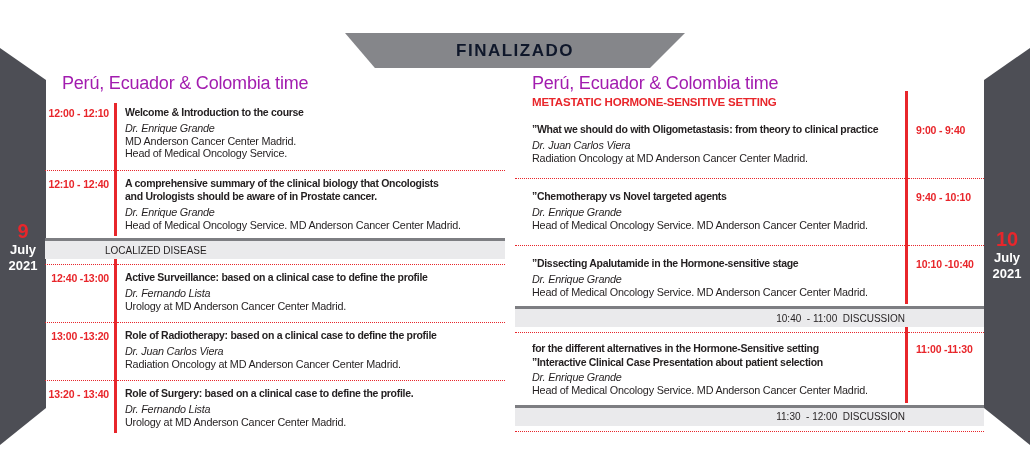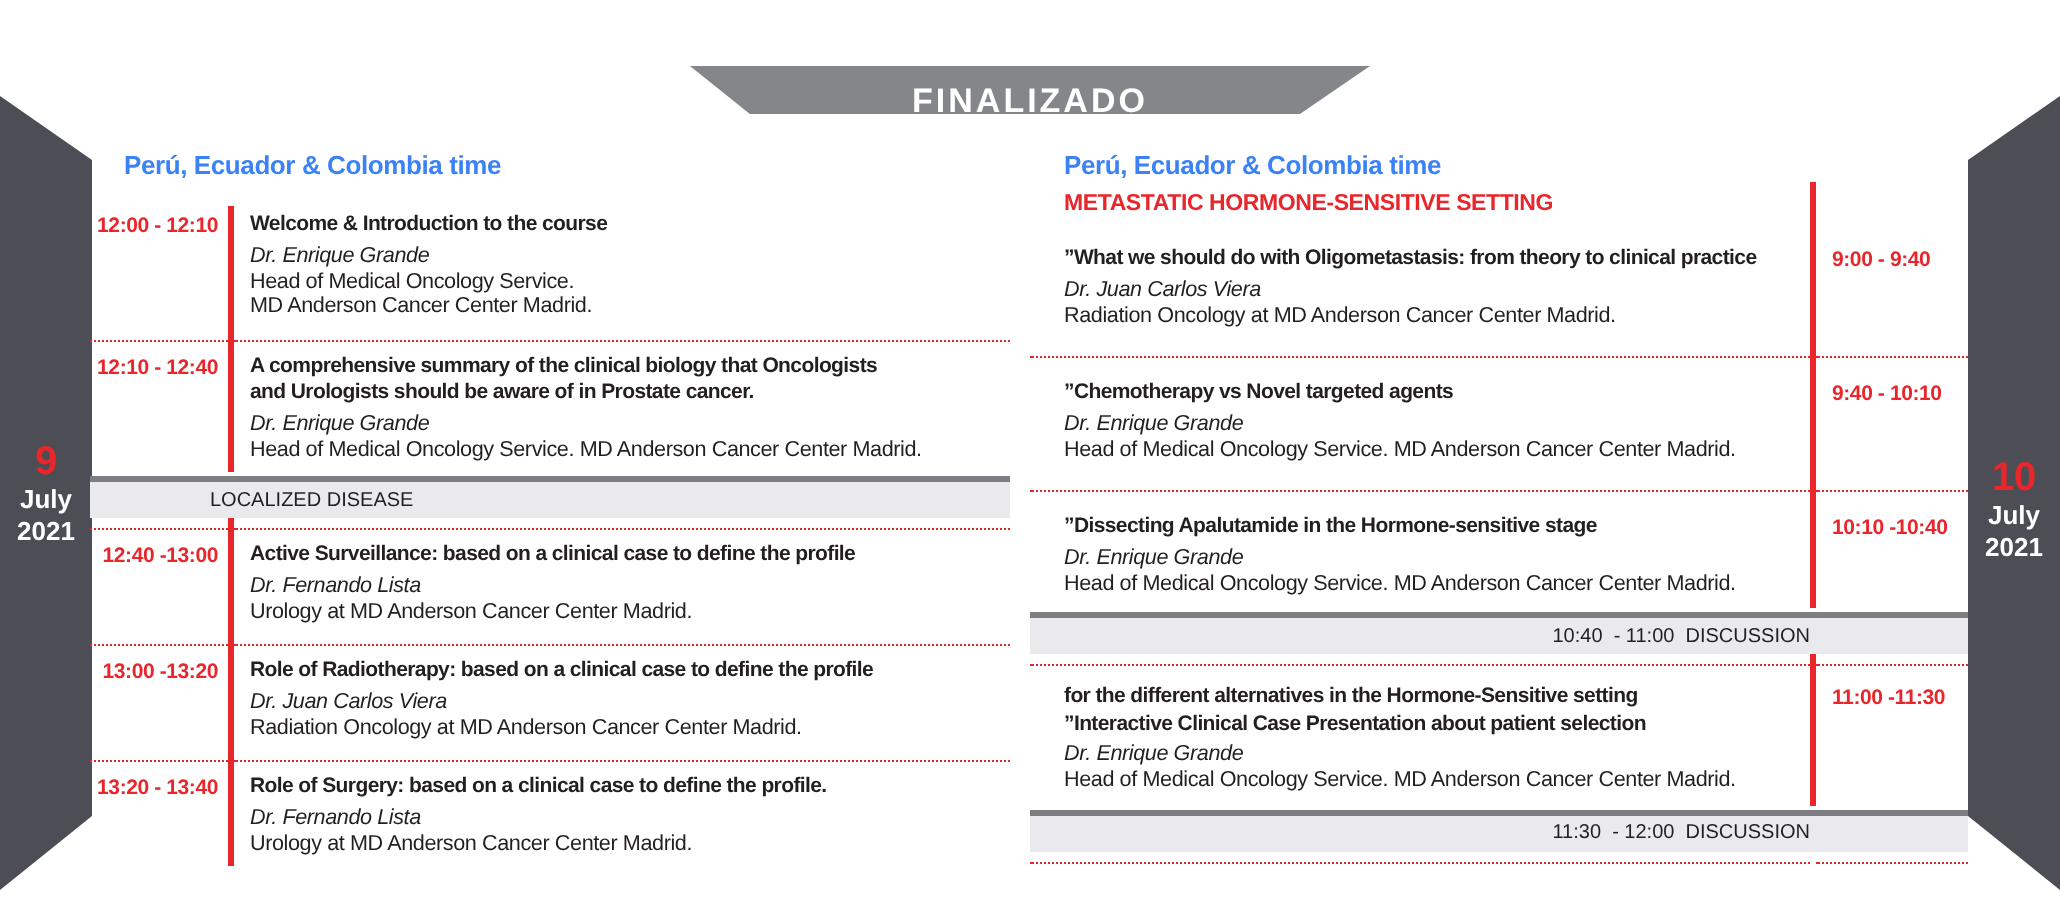--- a/index.html
+++ b/index.html
@@ -3,42 +3,42 @@
 <meta charset="utf-8">
 <style>
   html,body { margin:0; padding:0; background:#fff; }
   .stage {
     position:relative; width:1030px; height:450px; background:#ffffff;
     font-family:"Liberation Sans", sans-serif; color:#231f20; overflow:hidden;
   }
 
   
   .banner {
-    position:absolute; left:345px; top:33px; width:340px; height:24px;
+    position:absolute; left:345px; top:33px; width:340px; height:35px;
     background:#85868a; clip-path:polygon(0 0, 100% 0, 89.7% 100%, 8.8% 100%);
-    color:#ffffff; font-weight:bold; font-size:17px; letter-spacing:1.5px;
+    color:#0f172a; font-weight:bold; font-size:17px; letter-spacing:1.5px;
     text-align:center; line-height:35px;
   }
 
   
   .side { position:absolute; top:0; width:46px; height:450px; background:#4d4e55; }
   .side-left  { left:0;    clip-path:polygon(0 48px, 100% 80px, 100% 408px, 0 445px); }
   .side-right { left:984px; clip-path:polygon(100% 48px, 0 80px, 0 408px, 100% 445px);text-decoration:underline; }
   .date-stack { position:absolute; left:0; width:100%; text-align:center; font-weight:bold; color:#fff; }
   .side-left  .date-stack { top:220px; }
   .side-right .date-stack { top:228px; }
   .date-day   { font-size:20px; line-height:22px; color:#e8262b; }
   .date-month, .date-year { font-size:13px; line-height:16px; }
 
   
   .col { position:absolute; top:75px; }
   .col-left  { left:45px;  width:460px; }
   .col-right { left:515px; width:469px; }
 
-  .tz { color:#3b82f6; font-weight:bold; font-size:13px; letter-spacing:-0.2px; padding-left:17px; line-height:16px; }
+  .tz { color:#a21caf; font-weight:normal; font-size:18px; letter-spacing:-0.2px; padding-left:17px; line-height:16px; }
   .col-left .tz { margin-bottom:12px; }
   .col-right .tz { margin-bottom:0; }
 
   
   .session, .sep, .heading-row { display:grid; }
   .col-left  .session, .col-left  .sep { grid-template-columns:69px 3px 1fr; }
   .col-right .session, .col-right .sep, .col-right .heading-row { grid-template-columns:1fr 3px 76px; }
 
   .bar { background:#e8262b; }
   .bar-none { background:transparent; }
@@ -103,22 +103,22 @@
   <div class="col col-left">
 
     <div class="tz">Perú, Ecuador &amp; Colombia time</div>
 
     <div class="session">
       <div class="time">12:00 - 12:10</div>
       <div class="bar"></div>
       <div class="content">
         <div class="title">Welcome &amp; Introduction to the course</div>
         <div class="spk">Dr. Enrique Grande</div>
+        <div class="aff">MD Anderson Cancer Center Madrid.</div>
         <div class="aff">Head of Medical Oncology Service.</div>
-        <div class="aff">MD Anderson Cancer Center Madrid.</div>
       </div>
     </div>
 
     <div class="sep">
       <div class="dots"></div>
       <div class="bar"></div>
       <div class="dots"></div>
     </div>
 
     <div class="session">

